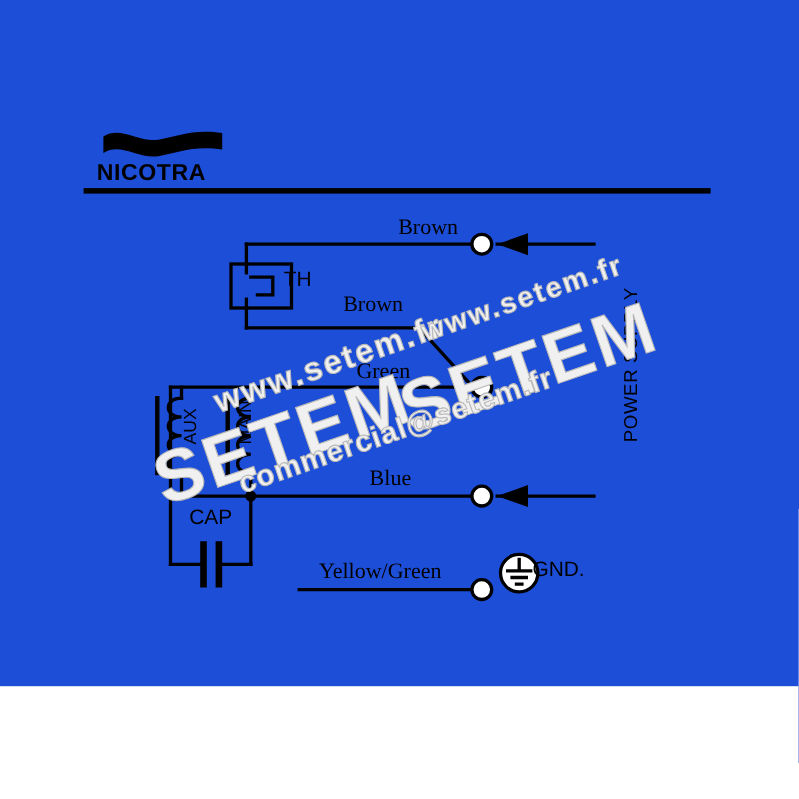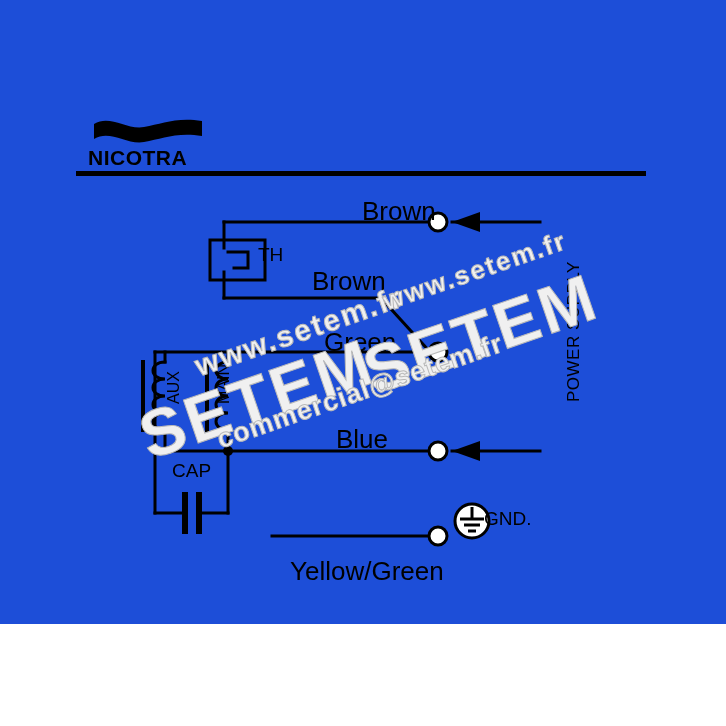--- a/index.html
+++ b/index.html
@@ -61,24 +61,24 @@
     position: absolute;
     left: 0;
     top: 0;
     width: 726px;
     height: 726px;
   }
 
   
   .wire-label {
     position: absolute;
-    font-size: 26px;
-    color: #000000;
-    white-space: nowrap;
-    font-family: Liberation Sans, sans-serif;
+    font-size: 20px;
+    color: #000000;
+    white-space: nowrap;
+    font-family: Liberation Serif, serif;
   }
   .comp-label {
     position: absolute;
     font-size: 19px;
     color: #000000;
     white-space: nowrap;
     font-family: "Liberation Sans", sans-serif;
   }
   .comp-label-vert {
     position: absolute;
@@ -86,21 +86,21 @@
     color: #000000;
     white-space: nowrap;
     transform: rotate(-90deg);
     transform-origin: left top;
     font-family: "Liberation Sans", sans-serif;
   }
   #label-brown-top  { left: 362px; top: 196px; }
   #label-brown-mid  { left: 312px; top: 266px; }
   #label-black      { left: 324px; top: 327px; }
   #label-blue       { left: 336px; top: 424px; }
-  #label-yellowgreen{ left: 290px; top: 508px; margin-top: 48px; }
+  #label-yellowgreen{ left: 290px; top: 508px; }
 
   #label-th   { left: 258px; top: 244px; }
   #label-gnd  { left: 484px; top: 508px; }
   #label-cap  { left: 172px; top: 460px; }
   #label-aux  { left: 165px; top: 404px; font-size: 16px; }
   #label-main { left: 215px; top: 404px; font-size: 16px; }
   #label-power-supply { left: 564px; top: 402px; letter-spacing: 0.5px; }
 
   
   #footer-ref {

